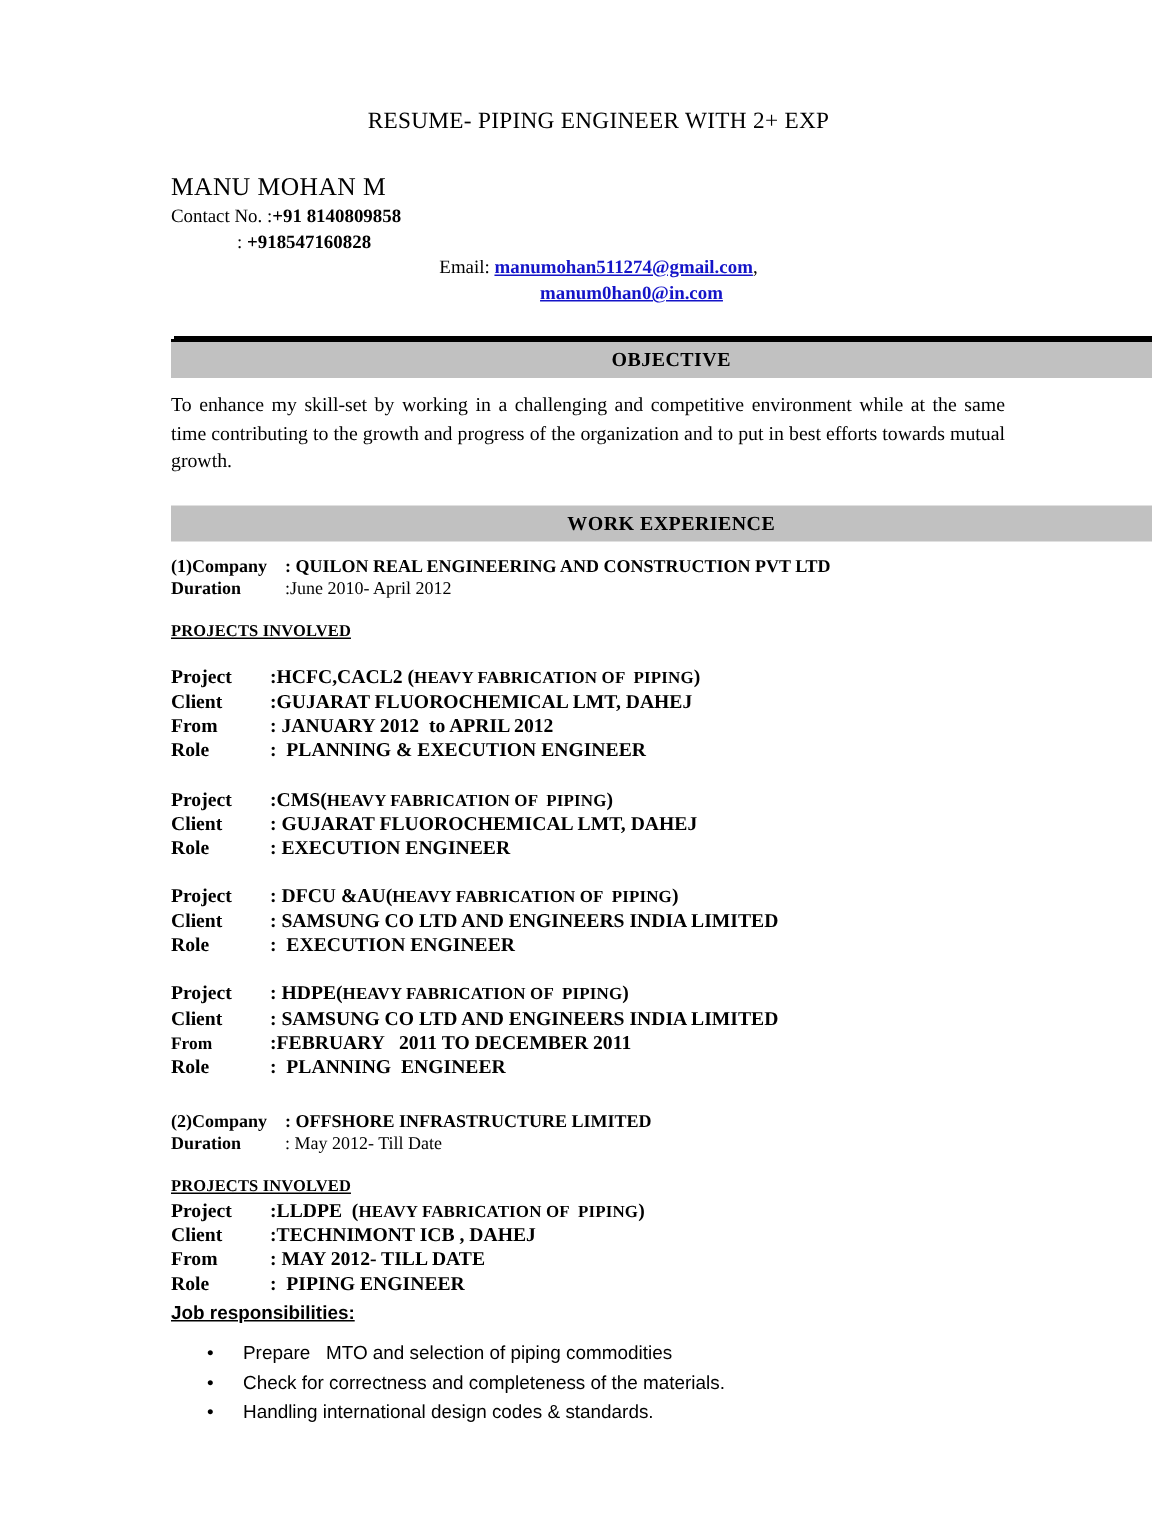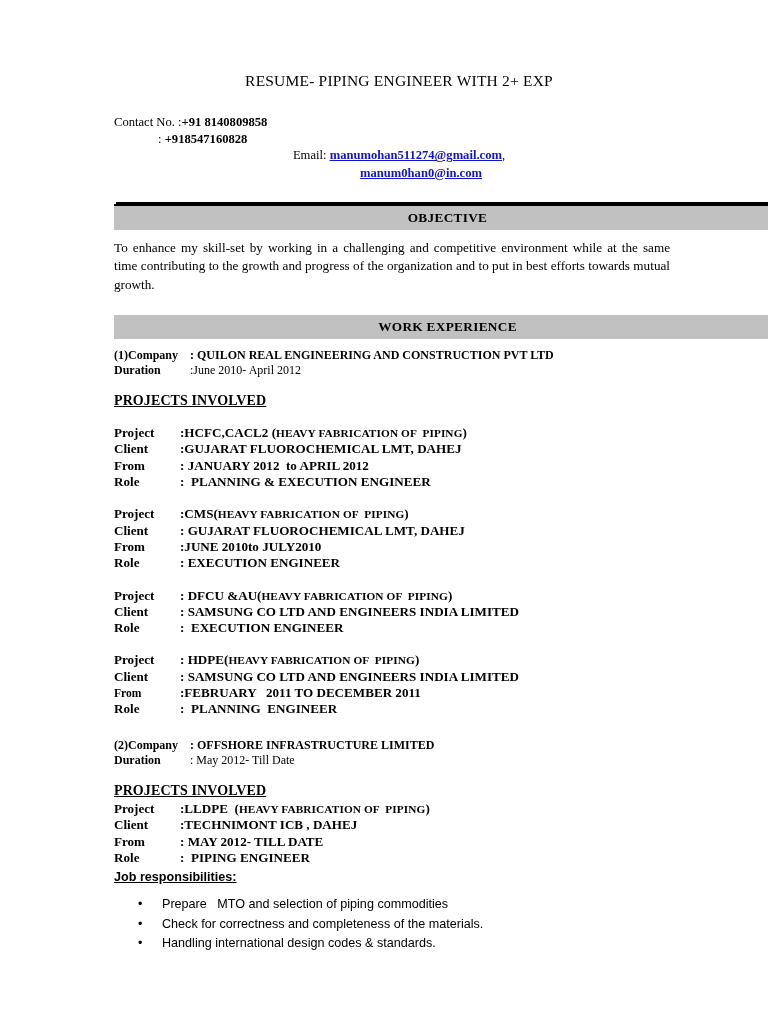--- a/index.html
+++ b/index.html
@@ -108,21 +108,21 @@
   .kv-row .k {
     display: inline-block;
     width: 76px;
     font-weight: bold;
   }
   .kv-row .v { font-weight: bold; }
   .kv-row .v-norm { font-weight: normal; }
 
   .projects-heading {
     margin-top: 15px;
-    font-size: 14px;
+    font-size: 11px;
     font-weight: bold;
     text-decoration: underline;
     letter-spacing: 0.1px;
   }
 
   .project-group { margin-top: 16px; }
   .project-group.tight { margin-top: 2px; }
 
   .p-row {
     font-size: 13.1px;
@@ -175,20 +175,21 @@
 </style>
 </head>
 <body>
 
 <div class="page">
   <div class="inner">
 
     <div class="doc-title">RESUME- PIPING ENGINEER WITH 2+ EXP</div>
 
     <div class="name-block">
+      <div class="person-name">MANU MOHAN M</div>
 
       <div class="contact-line"><span class="contact-label">Contact No. :</span><span class="contact-value">+91 8140809858</span></div>
 
       <div class="contact-line"><span class="email-indent"></span><span class="contact-label">: </span><span class="contact-value">+918547160828</span></div>
 
       <div class="email-line"><span>Email: </span><a class="email-link" href="#">manumohan511274@gmail.com</a><span>,</span></div>
 
       <div class="email-line"><span class="email-indent"></span><a class="email-link" href="#">manum0han0@in.com</a></div>
     </div>
 
@@ -210,21 +211,20 @@
       <div class="project-group">
         <div class="p-row"><span class="pk">Project</span><span class="pv">:HCFC,CACL2 </span><span class="paren-big">(</span><span class="paren">HEAVY FABRICATION OF  PIPING</span><span class="paren-big">)</span></div>
         <div class="p-row"><span class="pk">Client</span><span class="pv">:GUJARAT FLUOROCHEMICAL LMT, DAHEJ</span></div>
         <div class="p-row"><span class="pk">From</span><span class="pv">: JANUARY 2012  to APRIL 2012</span></div>
         <div class="p-row"><span class="pk">Role</span><span class="pv">:  PLANNING &amp; EXECUTION ENGINEER</span></div>
       </div>
 
       <div class="project-group">
         <div class="p-row"><span class="pk">Project</span><span class="pv">:CMS</span><span class="paren-big">(</span><span class="paren">HEAVY FABRICATION OF  PIPING</span><span class="paren-big">)</span></div>
         <div class="p-row"><span class="pk">Client</span><span class="pv">: GUJARAT FLUOROCHEMICAL LMT, DAHEJ</span></div>
-        <div class="p-row"><span class="pk">From</span><span class="pv">:JUNE 2010to JULY2010</span></div>
         <div class="p-row"><span class="pk">Role</span><span class="pv">: EXECUTION ENGINEER</span></div>
       </div>
 
       <div class="project-group">
         <div class="p-row"><span class="pk">Project</span><span class="pv">: DFCU &amp;AU</span><span class="paren-big">(</span><span class="paren">HEAVY FABRICATION OF  PIPING</span><span class="paren-big">)</span></div>
         <div class="p-row"><span class="pk">Client</span><span class="pv">: SAMSUNG CO LTD AND ENGINEERS INDIA LIMITED</span></div>
         <div class="p-row"><span class="pk">Role</span><span class="pv">:  EXECUTION ENGINEER</span></div>
       </div>
 
       <div class="project-group">

